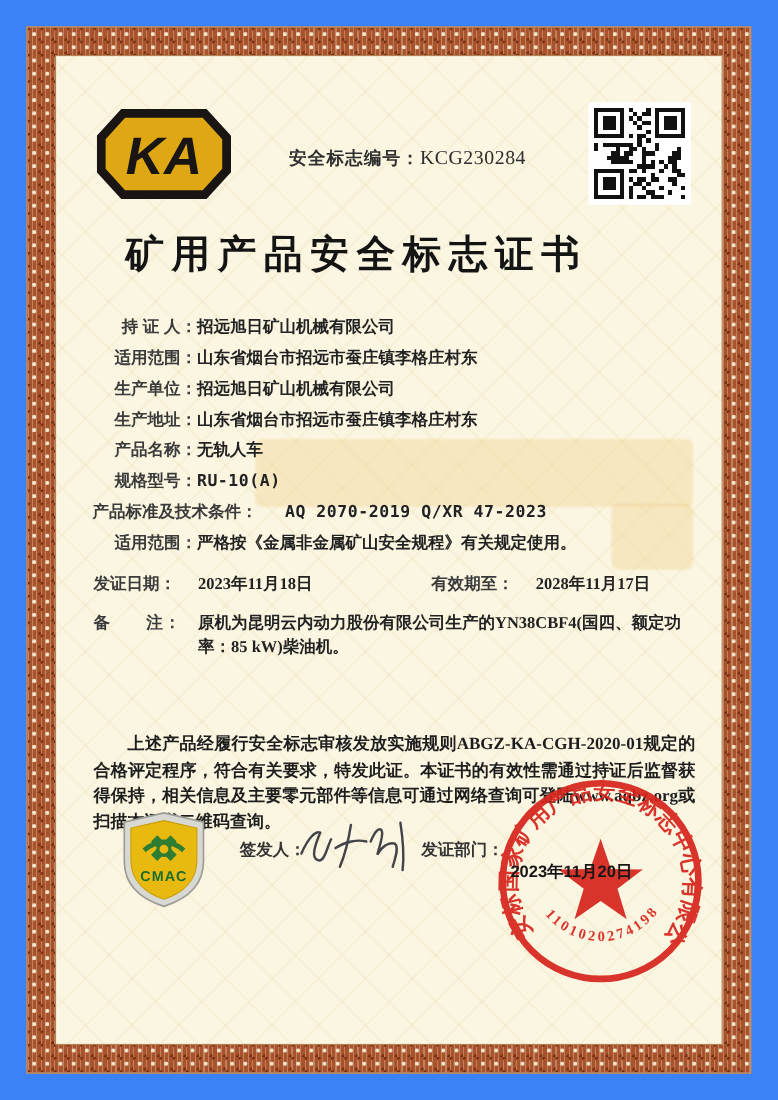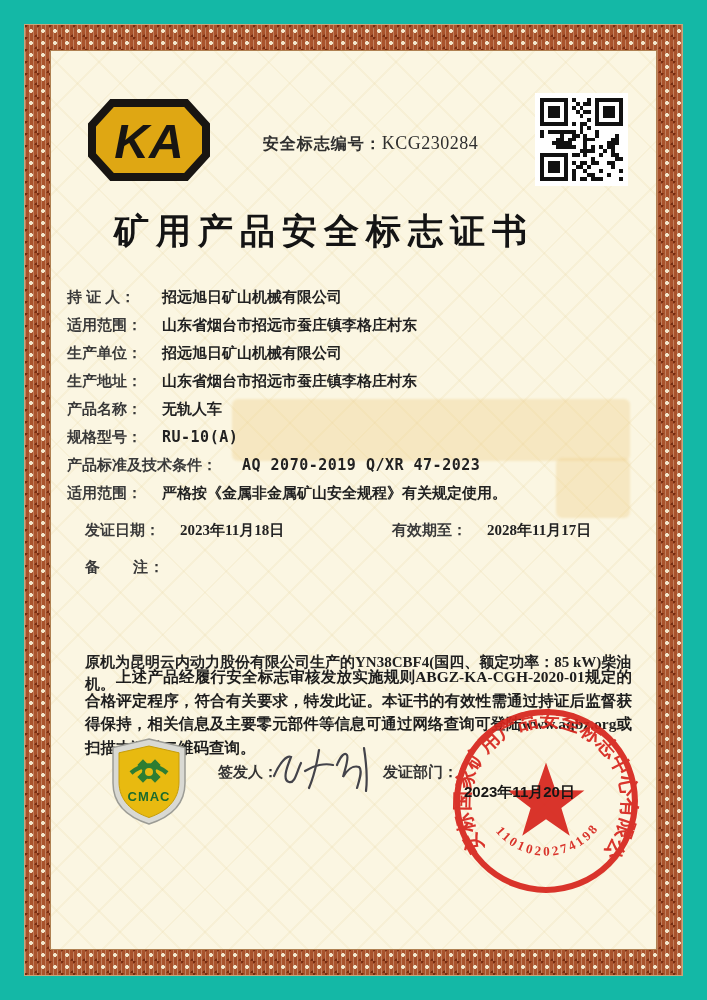--- a/index.html
+++ b/index.html
@@ -1,16 +1,16 @@
 <!DOCTYPE html>
 <html><head>
 <meta charset="utf-8">
 <style>
   html,body{margin:0;padding:0;background:#efe9d2;}
-  .page{position:relative;width:707px;height:1000px;margin:0 auto;background:#14b8a6;
+  .page{position:relative;width:707px;height:1000px;margin:0 auto;background:#3b82f6;
         font-family:"Liberation Sans",sans-serif;overflow:hidden;}
   
   .frame{position:absolute;inset:24px;background-color:#a9532c;
     background-image:
       radial-gradient(circle at 6px 6px, #f3e6cb 1.6px, transparent 2.2px),
       radial-gradient(circle at 0 0, #772c10 2.2px, transparent 2.9px),
       radial-gradient(circle at 12px 12px, #772c10 2.2px, transparent 2.9px),
       repeating-linear-gradient(90deg, rgba(246,234,210,.3) 0 1px, transparent 1px 4px);
     background-size:12px 12px,12px 12px,12px 12px,auto;
     border:1px solid #c9a579;}
@@ -28,31 +28,31 @@
   .certno{left:85px;top:133px;width:545px;text-align:center;padding-left:26px;box-sizing:border-box;
           color:#2e2e2e;font-size:16px;font-weight:600;letter-spacing:1px;}
   .certno .num{font-family:"Liberation Serif",serif;font-weight:400;font-size:18px;letter-spacing:.5px;}
   .qr{left:535px;top:93px;width:93px;height:93px;background:#fff;padding:5px;box-sizing:border-box;}
 
   
   .title{left:0;top:208px;width:648px;text-align:center;font-family:Liberation Sans, sans-serif;
          font-weight:700;font-size:35px;letter-spacing:7px;color:#141414;}
 
   
-  .fields{left:67px;top:288px;width:548px;color:#2f2f2f;}
+  .fields{left:84px;top:288px;width:548px;color:#2f2f2f;text-align:right;}
   .row{display:flex;align-items:flex-start;height:28px;font-size:15px;}
   .lbl{flex:0 0 95px;font-weight:700;color:#3a3a3a;white-space:nowrap;}
   .val{font-family:"Liberation Serif",serif;font-weight:600;color:#222;}
   .val.mono{font-family:"DejaVu Sans Mono",monospace;font-weight:700;letter-spacing:.5px;}
   .row.wide .lbl{flex:0 0 auto;}
   .row.wide .val{margin-left:25px;}
   .dates{left:85px;top:521px;width:548px;display:flex;font-size:15px;align-items:center;}
   .dates .lbl{flex:0 0 95px;}
   .dates .val1{flex:0 0 212px;}
-  .remark{left:85px;top:556px;width:548px;display:flex;font-size:15px;line-height:22px;flex-direction:column;}
+  .remark{left:85px;top:556px;width:548px;display:flex;font-size:15px;line-height:22px;}
   .remark .lbl{letter-spacing:1px;}
 
   
   .para{left:85px;top:636px;width:547px;font-family:"Liberation Serif",serif;font-weight:700;
         font-size:15.5px;line-height:23.5px;color:#1d1d1d;text-align:justify;text-indent:2em;margin-top:29px;}
 
   
   .cmac{left:108px;top:737px;width:82px;height:90px;}
   .signer{left:218px;top:763px;font-size:15px;font-weight:700;color:#333;}
   .sig{left:266px;top:740px;width:112px;height:58px;}

